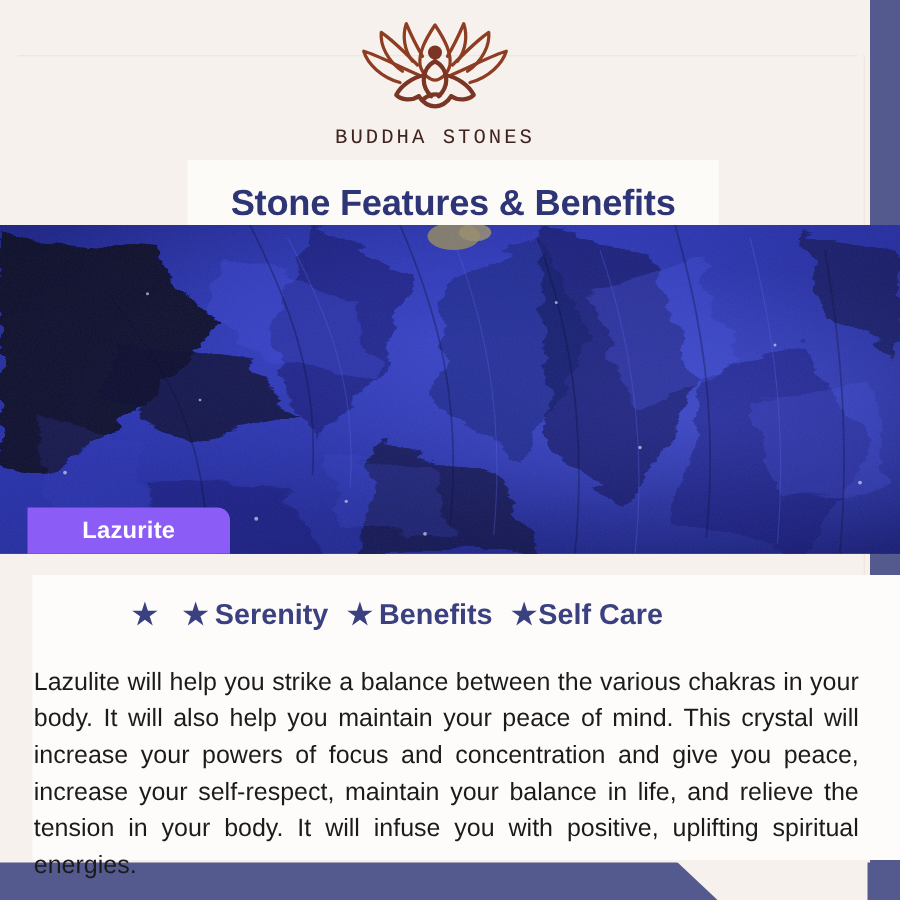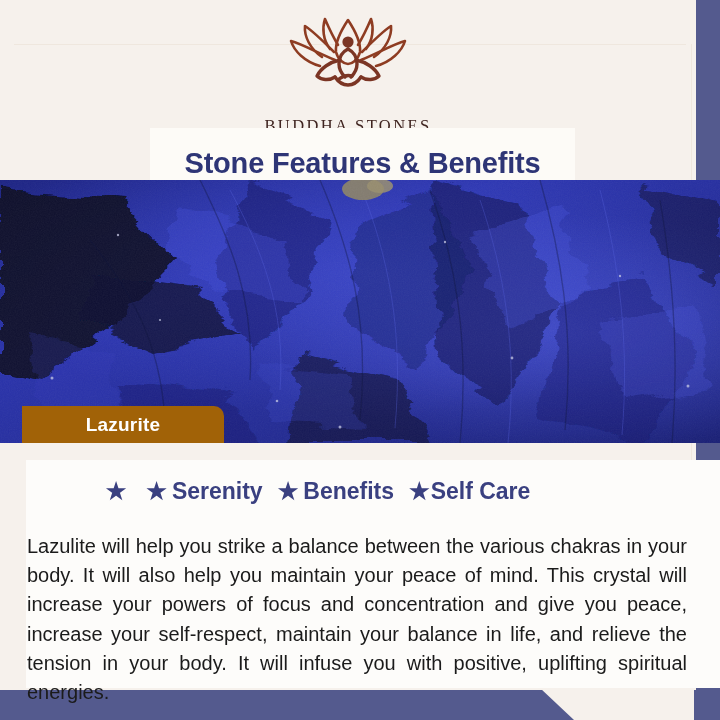--- a/index.html
+++ b/index.html
@@ -79,22 +79,22 @@
     width: 696px;
     text-align: center;
     z-index: 10;
   }
   .logo-mark {
     display: block;
     margin: 0 auto;
   }
   .logo-word {
     display: block;
-    margin-top: 20px;
-    font-family: Liberation Serif, serif;
+    margin-top: 4px;
+    font-family: Liberation Mono, monospace;
     font-size: 16.5px;
     letter-spacing: 2.4px;
     color: #3f2420;
     font-weight: 400;
   }
 
   
   .title-banner {
     position: absolute;
     left: 150px;
@@ -125,23 +125,23 @@
     z-index: 8;
     overflow: hidden;
     background: #1b1f63;
   }
   .photo svg { display: block; }
 
   .stone-chip {
     position: absolute;
     left: 22px;
     top: 406px;
-    width: 202px;
+    width: 162px;
     height: 37px;
-    background: #a16207;
+    background: #8b5cf6;
     border-top-right-radius: 10px;
     display: flex;
     align-items: center;
     justify-content: center;
     z-index: 12;
   }
   .stone-chip .chip-text {
     color: #ffffff;
     font-size: 19px;
     font-weight: 700;

